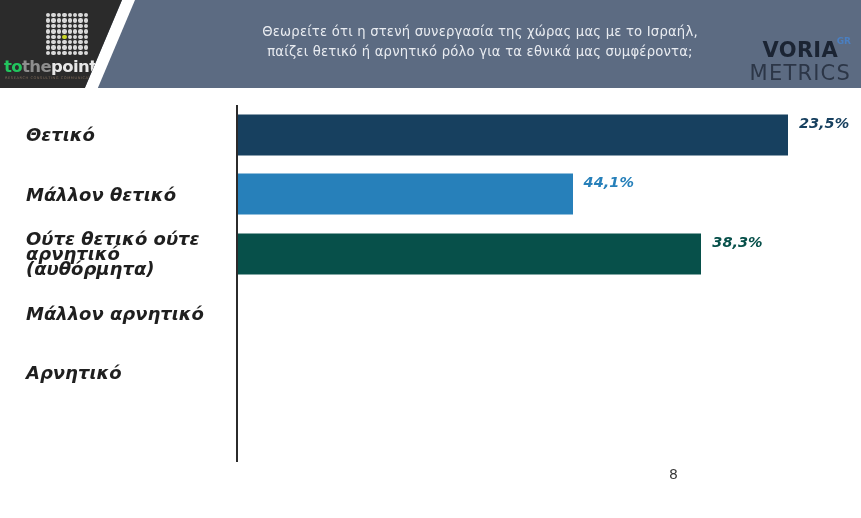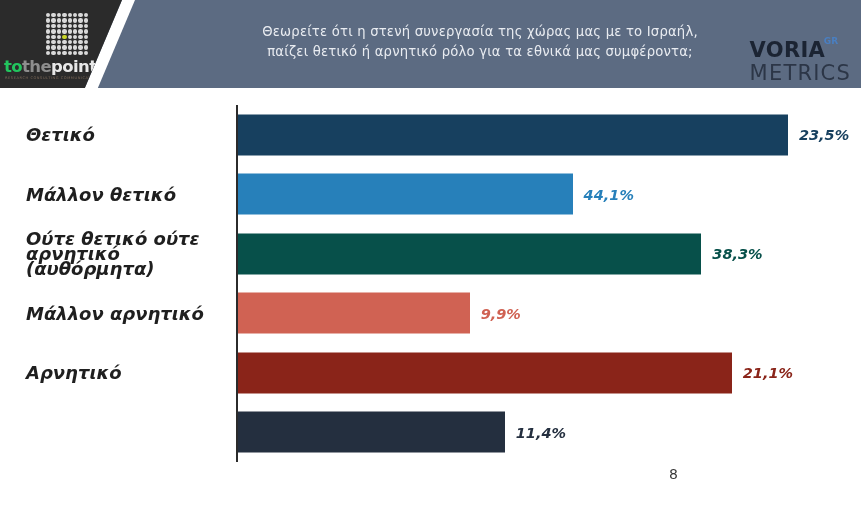--- a/index.html
+++ b/index.html
@@ -82,21 +82,21 @@
     font-size:3.6px;
     letter-spacing:.55px;
     color:#7d6a5a;
     white-space:nowrap;
   }
 
   
   .voria {
     position:absolute;
     right:10px; top:40px;
-    text-align:left;
+    text-align:center;
     line-height:1;
   }
   .voria-top {
     position:relative;
     display:inline-block;
     font-size:21px;
     font-weight:bold;
     color:#1b2433;
     letter-spacing:.3px;
   }
@@ -150,21 +150,20 @@
     line-height:15px;
     color:#1f1f1f;
     white-space:pre-line;
   }
   .bar-wrap {
     position:absolute;
     left:238px;
     top:50%;
     transform:translateY(-50%);
     display:flex;
-    align-items:center;
   }
   .bar {
     height:41px;
   }
   .bar-value {
     margin-left:11px;
     font-style:italic;
     font-weight:bold;
     font-size:14.5px;
     white-space:nowrap;
@@ -290,35 +289,23 @@
         <div class="row">
           <div class="cat-label">Ούτε θετικό ούτε αρνητικό
 (αυθόρμητα)</div>
           <div class="bar-wrap">
             <div class="bar" style="width: 463.32px; background: rgb(7, 80, 74);"></div>
             <div class="bar-value" style="color: rgb(7, 80, 74);">38,3%</div>
           </div>
         </div>
         <div class="row">
           <div class="cat-label">Μάλλον αρνητικό</div>
-          <div class="bar-wrap">
-            <div class="bar" style="width: 231.66px; background: rgb(208, 98, 83);"></div>
-            <div class="bar-value" style="color: rgb(208, 98, 83);">9,9%</div>
-          </div>
         </div>
         <div class="row">
           <div class="cat-label">Αρνητικό</div>
-          <div class="bar-wrap">
-            <div class="bar" style="width: 493.74px; background: rgb(138, 36, 25);"></div>
-            <div class="bar-value" style="color: rgb(138, 36, 25);">21,1%</div>
-          </div>
-        </div>
-        <div class="row">
-          <div class="bar-wrap">
-            <div class="bar" style="width: 266.76px; background: rgb(36, 47, 63);"></div>
-            <div class="bar-value" style="color: rgb(36, 47, 63);">11,4%</div>
-          </div>
+        </div>
+        <div class="row">
         </div>
       </div>
   </div>
 
   <div class="page-number">8</div>
 </div>
 
 </body></html>

